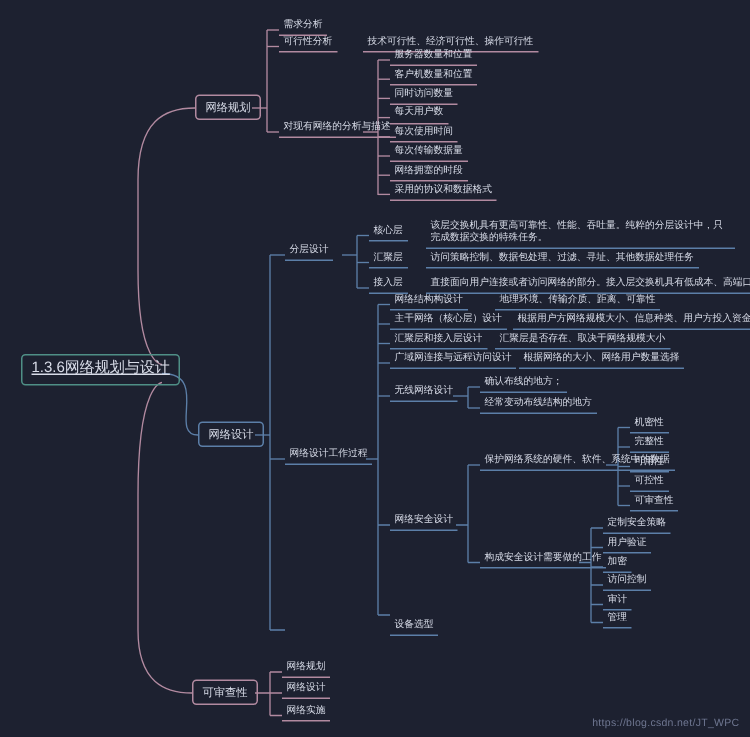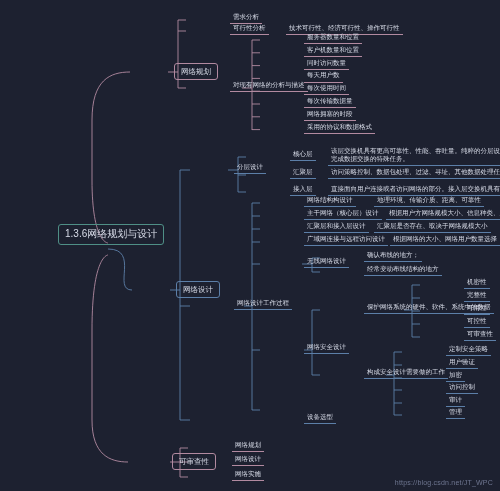--- a/index.html
+++ b/index.html
@@ -11,21 +11,20 @@
     position:relative;
   }
   #mindmap{position:absolute;left:0;top:0;width:500px;height:491px;}
   .layer-svg{position:absolute;left:0;top:0;width:500px;height:491px;pointer-events:none;}
   .node{
     position:absolute;
     color:#d8dce8;
     white-space:nowrap;
     line-height:1.25;
     box-sizing:border-box;
-    margin-left:44px;
   }
   
   .boxed{
     border:1px solid #5c7fa8;
     border-radius:3px;
     padding:3px 6px;
     background:transparent;
   }
   .boxed.pink{border-color:#b28aa0;}
   .boxed.teal{border-color:#4f8f86;}
@@ -128,21 +127,21 @@
       <path d="M394,352 L394,415"></path>
       <path d="M394,352 L402,352"></path>
       <path d="M394,365 L402,365"></path>
       <path d="M394,378 L402,378"></path>
       <path d="M394,390 L402,390"></path>
       <path d="M394,403 L402,403"></path>
       <path d="M394,415 L402,415"></path>
     </g>
   </svg>
 
-  <div class="node boxed teal fs10" style="left:14px;top:224px;">1.3.6网络规划与设计</div>
+  <div class="node boxed teal fs10" style="left:14px;top:236px;text-decoration:underline;">1.3.6网络规划与设计</div>
 
   <div class="node boxed pink fs8" style="left:130px;top:63px;">网络规划</div>
 
   <div class="node underl pink fs7" style="left:186px;top:12px;">需求分析</div>
 
   <div class="node underl pink fs7" style="left:186px;top:23px;">可行性分析</div>
   <div class="node underl pink fs7" style="left:242px;top:23px;">技术可行性、经济可行性、操作可行性</div>
 
   <div class="node underl pink fs7" style="left:186px;top:80px;">对现有网络的分析与描述</div>
 

